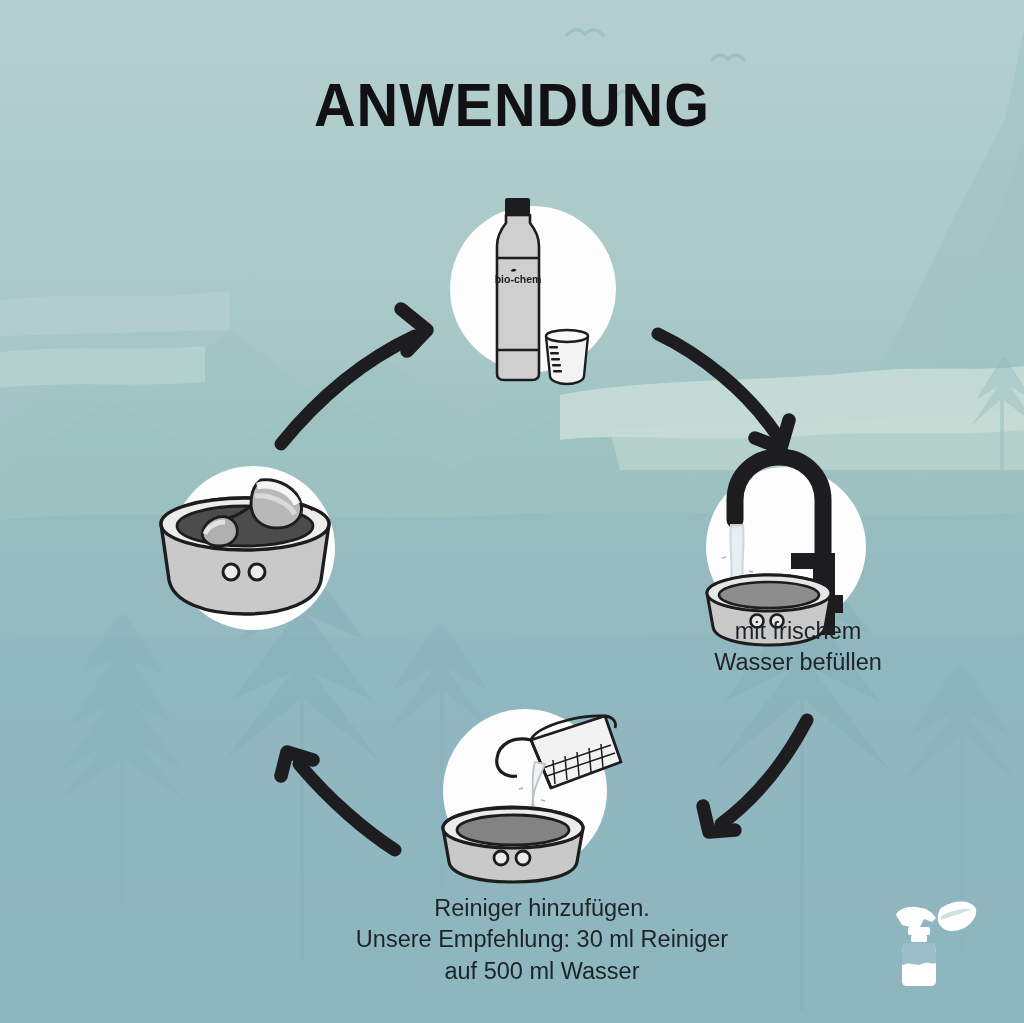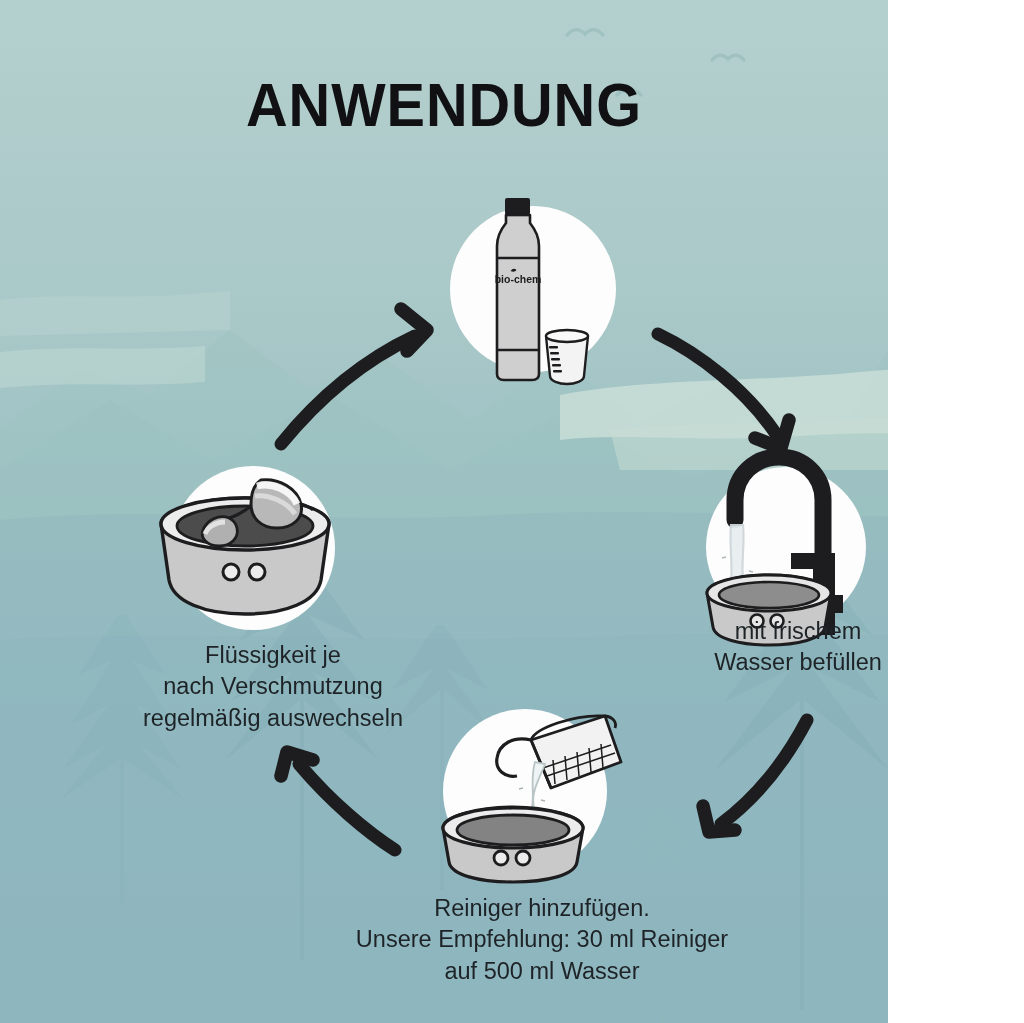--- a/index.html
+++ b/index.html
@@ -1,20 +1,20 @@
 <!DOCTYPE html>
 <html><head>
 <meta charset="utf-8">
 <style>
   html,body{margin:0;padding:0;background:#ffffff;}
   body{font-family:"Liberation Sans","DejaVu Sans",sans-serif;}
 
   #poster{
     position:relative;
-    width:888px;height:1023px;
+    width:1024px;height:1023px;
     overflow:hidden;
     background:linear-gradient(180deg,#b2cfcd 0%, #aac9c9 18%, #a3c6c7 34%, #98bdc3 55%, #8fb8c0 75%, #8ab4bf 100%);
   }
 
   
   .scenery{position:absolute;inset:0;width:1024px;height:1023px;}
 
   
   .disc{
     position:absolute;border-radius:50%;
@@ -306,23 +306,20 @@
       <path d="M106,44 C98,50 92,54 84,56" fill="none" stroke="#1d1d1f" stroke-width="3.2"></path>
 
       <path d="M84,56 C74,52 62,58 58,68 C55,76 62,84 74,84
                C86,84 94,76 92,66 C91,61 88,58 84,56 Z" fill="#b0b0b0" stroke="#1d1d1f" stroke-width="2.8"></path>
       <path d="M80,60 C70,60 62,66 60,72" fill="none" stroke="#efefef" stroke-width="5" opacity="0.8"></path>
 
       <path d="M156,42 C162,44 166,46 168,48" fill="none" stroke="#1d1d1f" stroke-width="3"></path>
     </g>
   </svg>
 
-  <div class="caption" id="caption-left">Flüssigkeit je
-nach Verschmutzung
-regelmäßig auswechseln</div>
   <div class="caption" id="caption-right">mit frischem
 Wasser befüllen</div>
   <div class="caption" id="caption-bottom">Reiniger hinzufügen.
 Unsere Empfehlung: 30 ml Reiniger
 auf 500 ml Wasser</div>
 
   <svg class="illus" style="left:886px;top:893px;" width="92" height="96" viewBox="0 0 92 96">
     <g fill="#ffffff">
 
       <path d="M54,16 C66,6 86,6 90,16 C92,26 80,38 66,38 C56,38 50,30 52,22 Z"></path>

